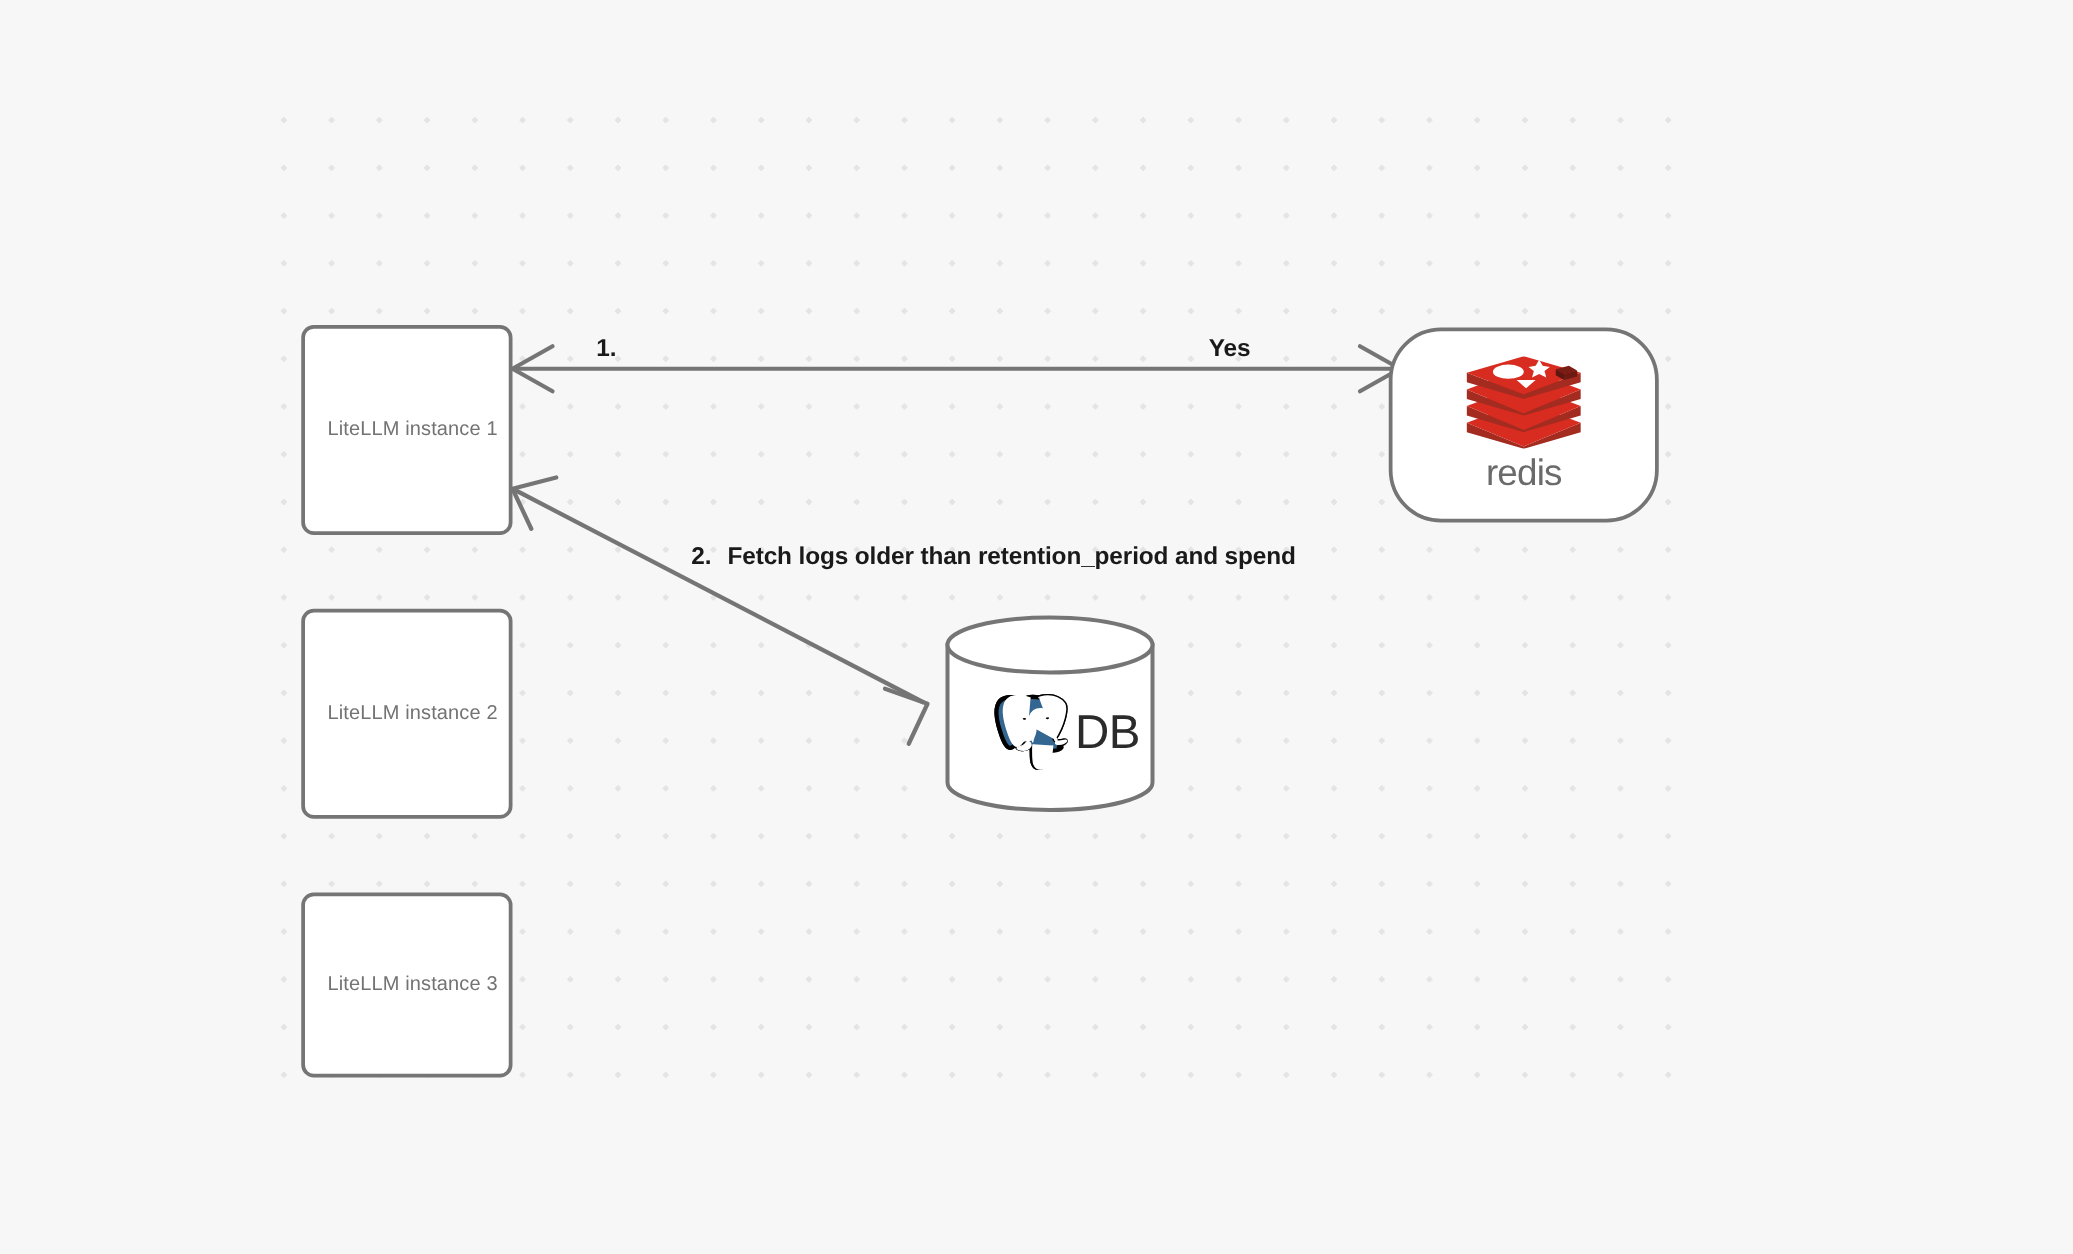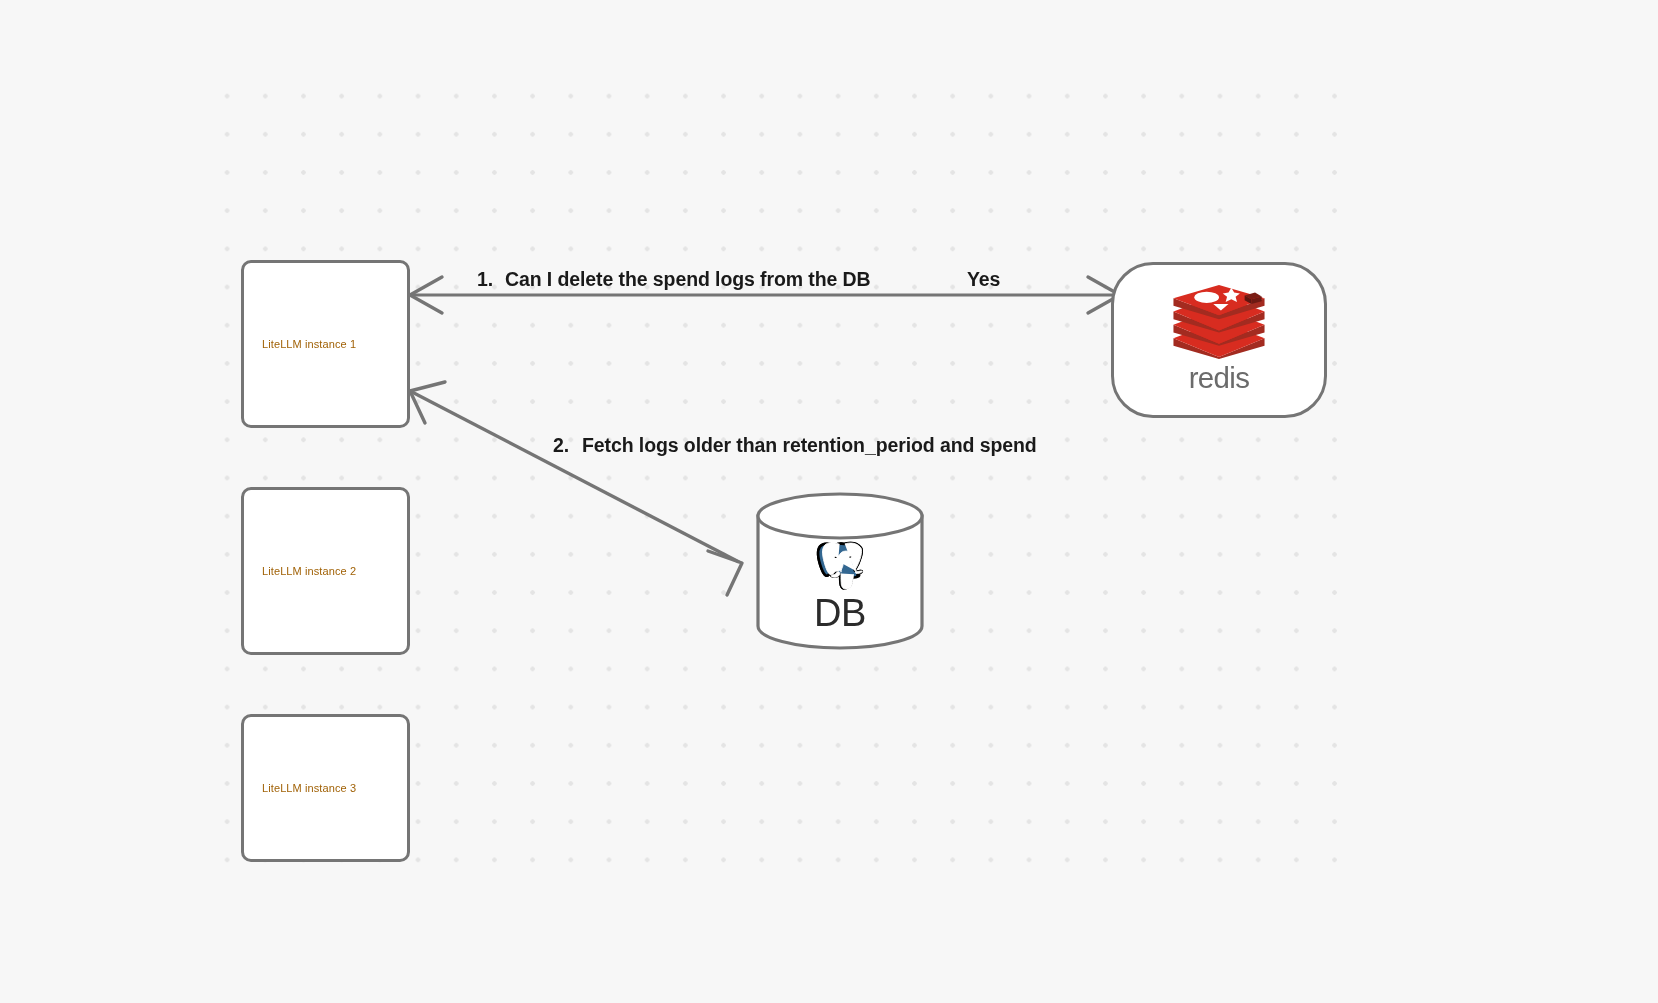--- a/index.html
+++ b/index.html
@@ -35,22 +35,22 @@
   .node-box {
     position: absolute;
     background: #ffffff;
     border: 3px solid #757575;
     border-radius: 10px;
     display: flex;
     align-items: center;
     justify-content: flex-start;
   }
   .node-box .node-label {
-    font-size: 11px;
-    color: #a16207;
+    font-size: 16px;
+    color: #737373;
     padding-left: 18px;
     letter-spacing: 0.1px;
     white-space: nowrap;
   }
 
   #litellm-1 { left: 241px; top: 260px; width: 169px; height: 168px; }
   #litellm-2 { left: 241px; top: 487px; width: 169px; height: 168px; }
   #litellm-3 { left: 241px; top: 714px; width: 169px; height: 148px; }
 
   
@@ -81,26 +81,26 @@
   #db-node {
     position: absolute;
     left: 754px;
     top: 492px;
     width: 172px;
     height: 158px;
   }
   #db-node svg.cyl { position: absolute; inset: 0; width: 172px; height: 158px; }
   #db-inner {
     position: absolute;
-    left: 0; top: 48px;
+    left: 12px; top: 48px;
     width: 172px; height: 92px;
     display: flex;
     align-items: center;
+    justify-content: center;
     gap: 2px;
-    flex-direction: column;
   }
   .pg-elephant { width: 66px; height: 66px; display:block; }
   .db-text {
     font-size: 38px;
     color: #2b2b2b;
     font-family: "Liberation Sans", sans-serif;
     letter-spacing: -0.5px;
     line-height: 1;
   }
 
@@ -145,21 +145,20 @@
     </g>
 
     <g>
       <line x1="412" y1="392" x2="739" y2="562" stroke="#757575" stroke-width="3.4" stroke-linecap="butt"></line>
       <path d="M 445 382 L 410 391 L 425 423" fill="none" stroke="#757575" stroke-width="3.4" stroke-linecap="round" stroke-linejoin="round"></path>
       <path d="M 708 551 L 742 563 L 727 595" fill="none" stroke="#757575" stroke-width="3.4" stroke-linecap="round" stroke-linejoin="round"></path>
     </g>
   </svg>
 
   <div class="edge-label" id="label-1-num">1.</div>
-  <div class="edge-label" id="label-1-text">Can I delete the spend logs from the DB</div>
   <div class="edge-label" id="label-yes">Yes</div>
 
   <div class="edge-label" id="label-2-num">2.</div>
   <div class="edge-label" id="label-2-text">Fetch logs older than retention_period and spend</div>
 
   <div class="node-box" id="litellm-1">
     <span class="node-label">LiteLLM instance 1</span>
   </div>
 
   <div class="node-box" id="litellm-2">

